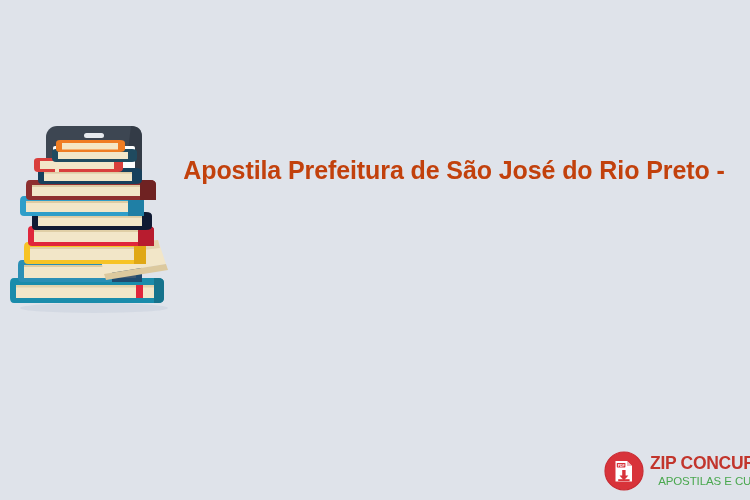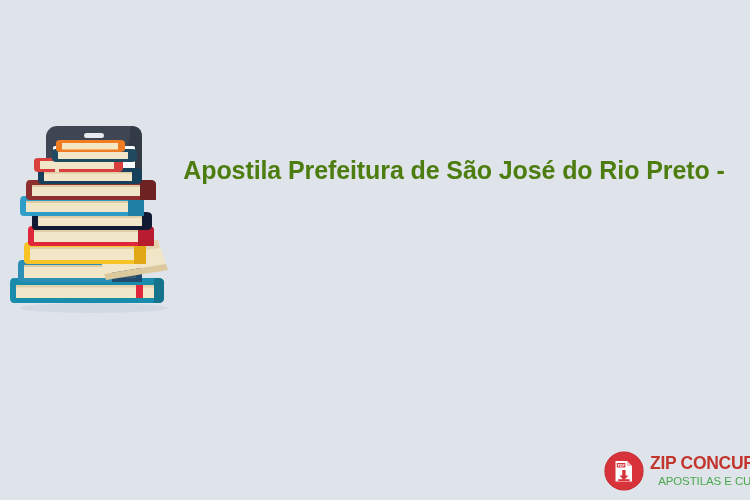--- a/index.html
+++ b/index.html
@@ -41,21 +41,21 @@
     width: 544px;
     height: 84px;
     display: flex;
     flex-direction: column;
     align-items: center;
     justify-content: center;
   }
   .title-line {
     font-size: 25px;
     font-weight: bold;
-    color: #4d7c0f;
+    color: #c2410c;
     line-height: 33px;
     letter-spacing: -0.1px;
     text-align: center;
     white-space: nowrap;
   }
 
   
   #logo {
     position: absolute;
     left: 604px;

